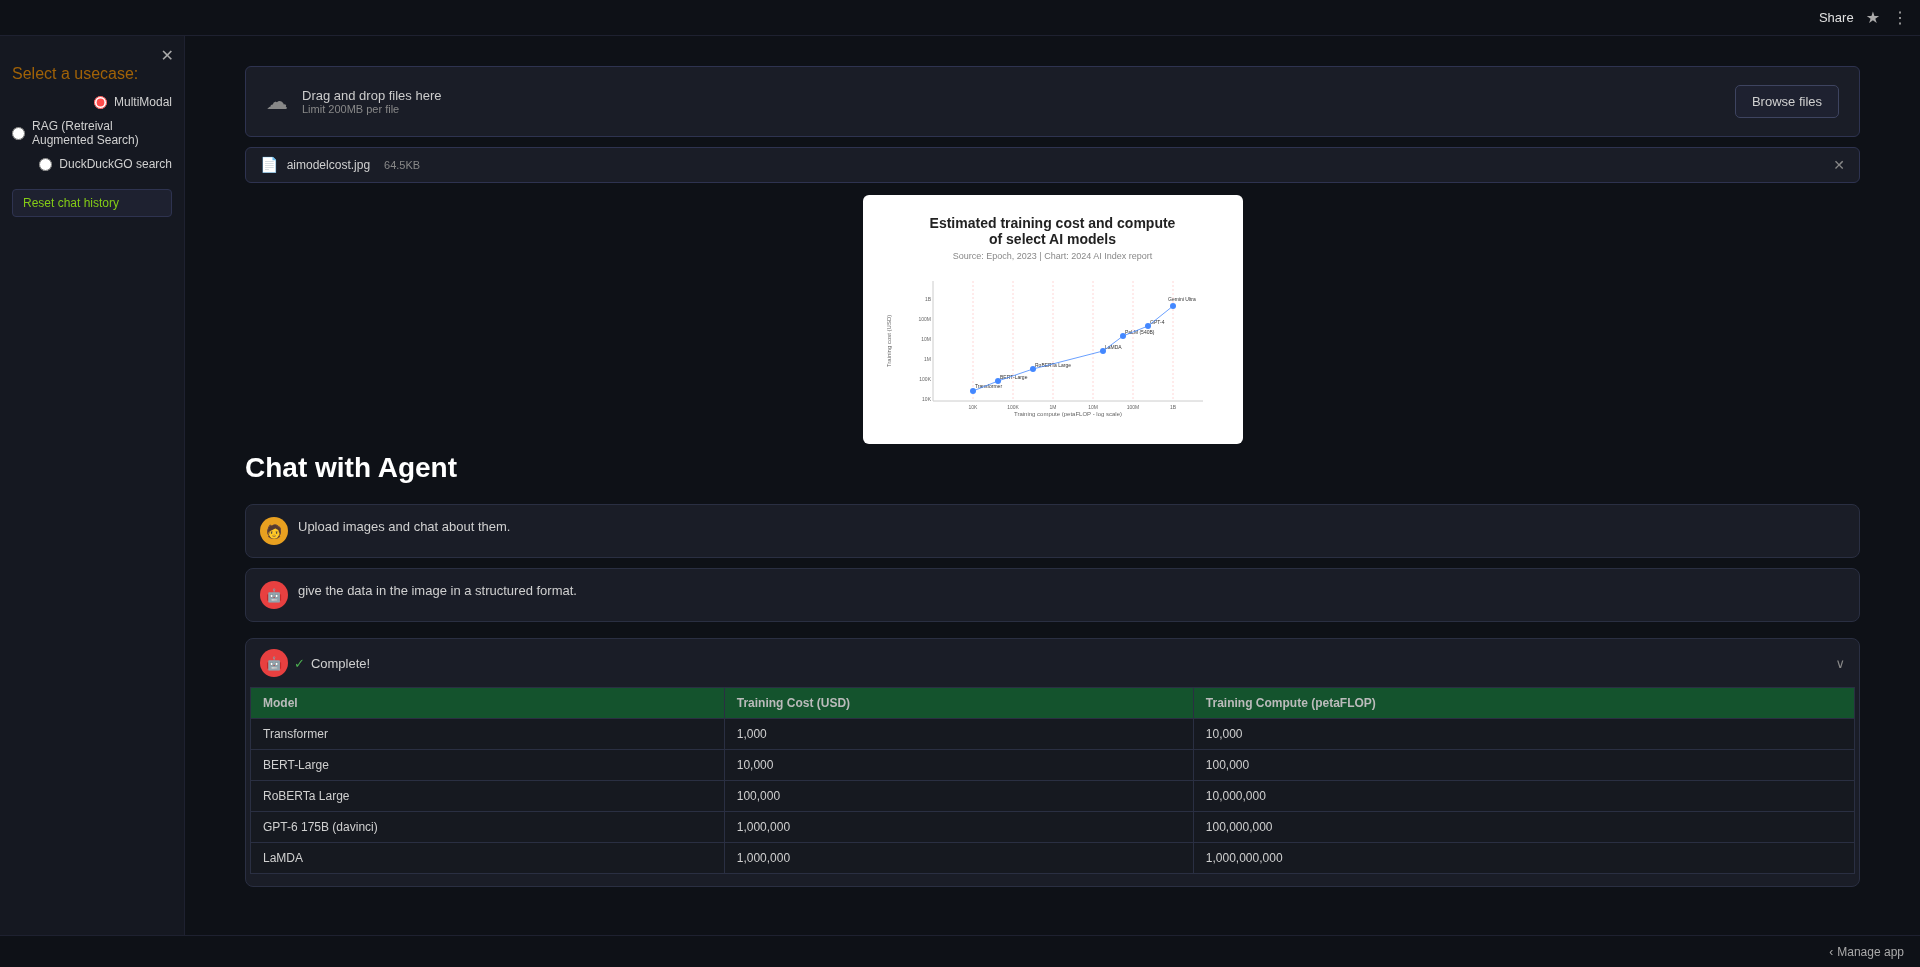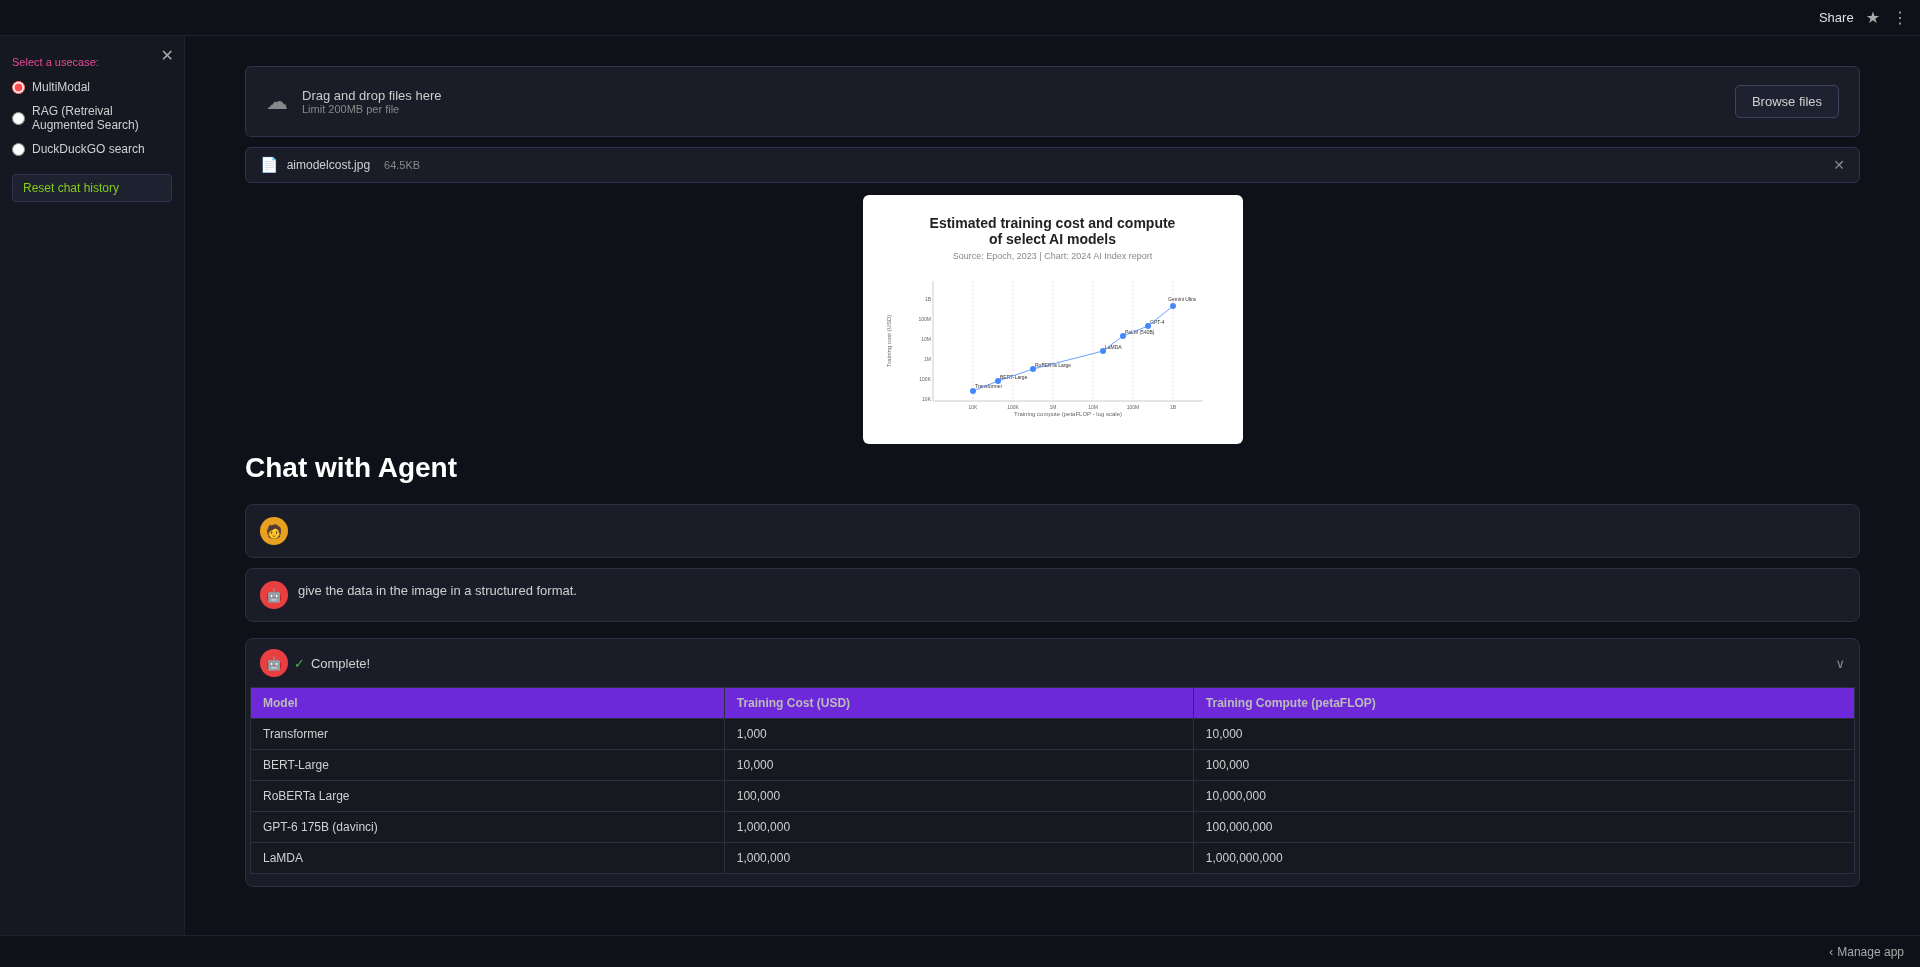--- a/index.html
+++ b/index.html
@@ -60,36 +60,37 @@
     }
     .sidebar-close {
       position: absolute;
       top: 10px;
       right: 10px;
       color: #aaa;
       cursor: pointer;
       font-size: 16px;
     }
     .sidebar-section-title {
-      font-size: 11px;
-      color: #ec4899;
+      font-size: 16px;
+      color: #a16207;
       margin-bottom: 12px;
-      margin-top: 4px;
+      margin-top: 13px;
     }
     .radio-group {
       display: flex;
       flex-direction: column;
       gap: 10px;
       margin-bottom: 18px;
     }
     .radio-item {
       display: flex;
       align-items: center;
       gap: 7px;
       cursor: pointer;
+      justify-content: flex-end;
     }
     .radio-item input[type="radio"] {
       accent-color: #ff4b4b;
       cursor: pointer;
     }
     .radio-item label {
       font-size: 12px;
       color: #d0d0d0;
       cursor: pointer;
     }
@@ -269,21 +270,21 @@
     .check-icon { color: #4caf50; }
     .chevron-icon { color: #888; }
 
     
     .data-table {
       width: 100%;
       border-collapse: collapse;
       font-size: 12px;
     }
     .data-table th {
-      background: #6d28d9;
+      background: #14532d;
       color: #bbb;
       padding: 8px 12px;
       text-align: left;
       border: 1px solid #2a2f42;
       margin-top: 8px;
     }
     .data-table td {
       padding: 8px 12px;
       border: 1px solid #2a2f42;
       color: #d0d0d0;
@@ -418,20 +419,21 @@
           <text x="48" y="30" font-size="5" fill="#666" text-anchor="end">1B</text>
         </svg>
       </div>
     </div>
 
     <div class="chat-title">Chat with Agent</div>
 
     <div class="chat-messages">
       <div class="chat-message">
         <div class="chat-avatar avatar-user">🧑</div>
+        <div class="chat-text">Upload images and chat about them.</div>
       </div>
       <div class="chat-message">
         <div class="chat-avatar avatar-bot">🤖</div>
         <div class="chat-text">give the data in the image in a structured format.</div>
       </div>
     </div>
 
     <div class="complete-wrapper">
       <div class="complete-header">
         <div class="complete-badge">

